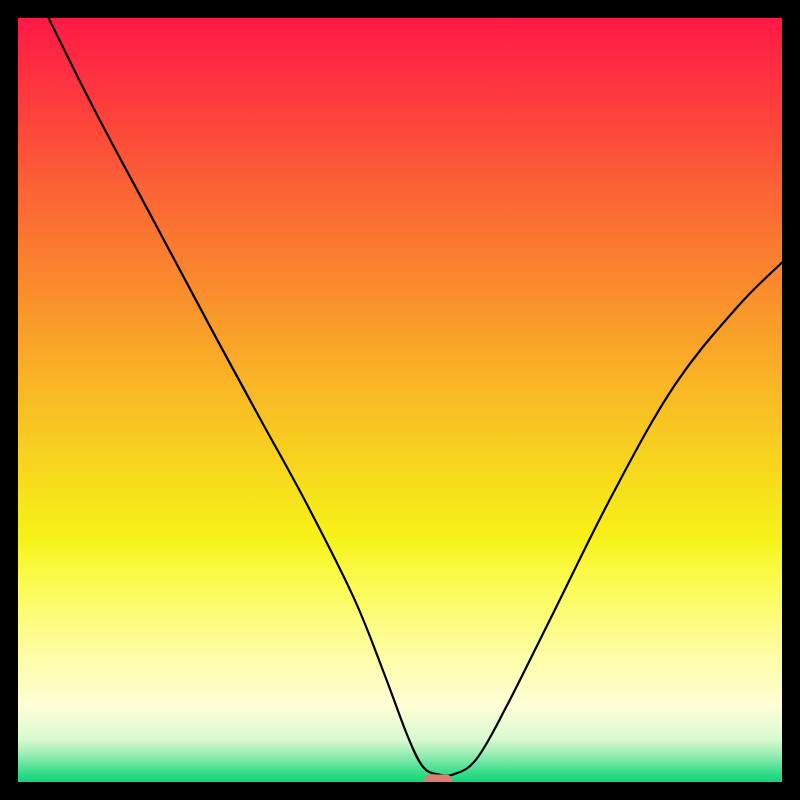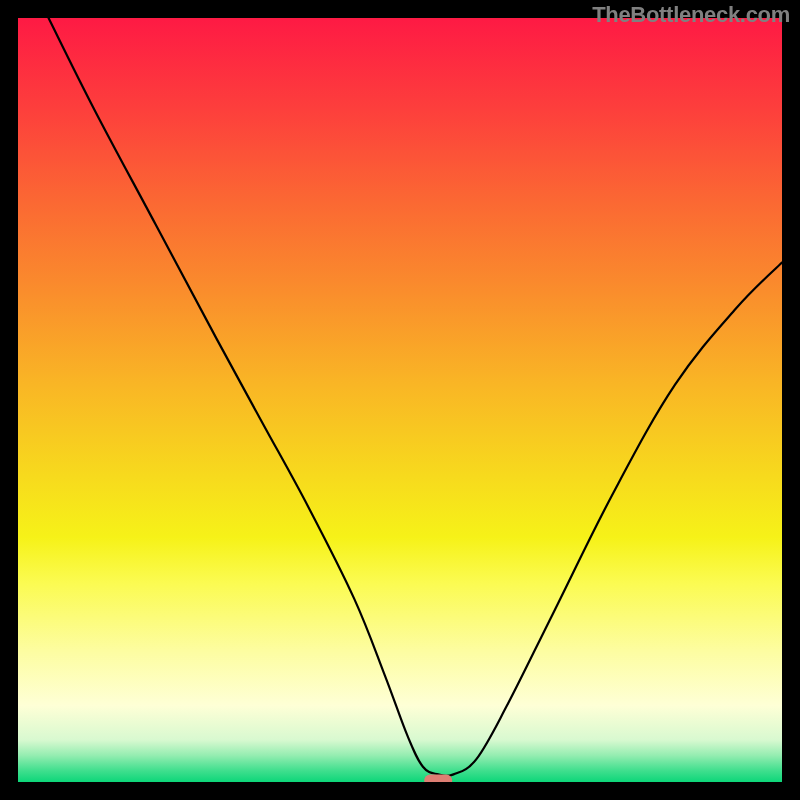--- a/index.html
+++ b/index.html
@@ -54,14 +54,13 @@
           <stop offset="94.50%" stop-color="#d8f9d0"></stop>
           <stop offset="96.50%" stop-color="#95edb1"></stop>
           <stop offset="98.50%" stop-color="#40df8e"></stop>
           <stop offset="100.00%" stop-color="#0dd679"></stop>
         </linearGradient>
     </defs>
     <rect x="0" y="0" width="764" height="764" fill="url(#bg-grad)"></rect>
     <path id="curve-path" fill="none" stroke="#000000" stroke-width="2.2" stroke-linecap="round" d="M 30.56 0.00 C 38.81 16.50, 57.15 54.55, 76.40 91.68 C 95.65 128.81, 115.52 165.02, 137.52 206.28 C 159.52 247.54, 179.39 285.12, 198.64 320.88 C 217.89 356.64, 227.98 374.67, 244.48 404.92 C 260.98 435.17, 273.82 457.33, 290.32 488.96 C 306.82 520.59, 322.41 550.39, 336.16 580.64 C 349.91 610.89, 357.09 632.29, 366.72 657.04 C 376.35 681.79, 382.76 701.66, 389.64 718.16 C 396.52 734.66, 399.42 741.84, 404.92 748.72 C 410.42 755.60, 414.70 754.98, 420.20 756.36 C 425.70 757.74, 428.60 759.11, 435.48 756.36 C 442.36 753.61, 448.77 753.46, 458.40 741.08 C 468.03 728.70, 475.21 713.73, 488.96 687.60 C 502.71 661.47, 515.55 634.43, 534.80 595.92 C 554.05 557.41, 573.92 514.94, 595.92 473.68 C 617.92 432.42, 635.04 399.72, 657.04 366.72 C 679.04 333.72, 698.91 312.32, 718.16 290.32 C 737.41 268.32, 755.75 252.73, 764.00 244.48"></path>
     <rect id="marker-pill" rx="6" ry="6" fill="#dd7e73" x="406.20" y="756.47" width="28" height="12"></rect>
   </svg>
-  <div class="watermark">TheBottleneck.com</div>
 </div>
 
 </body></html>

